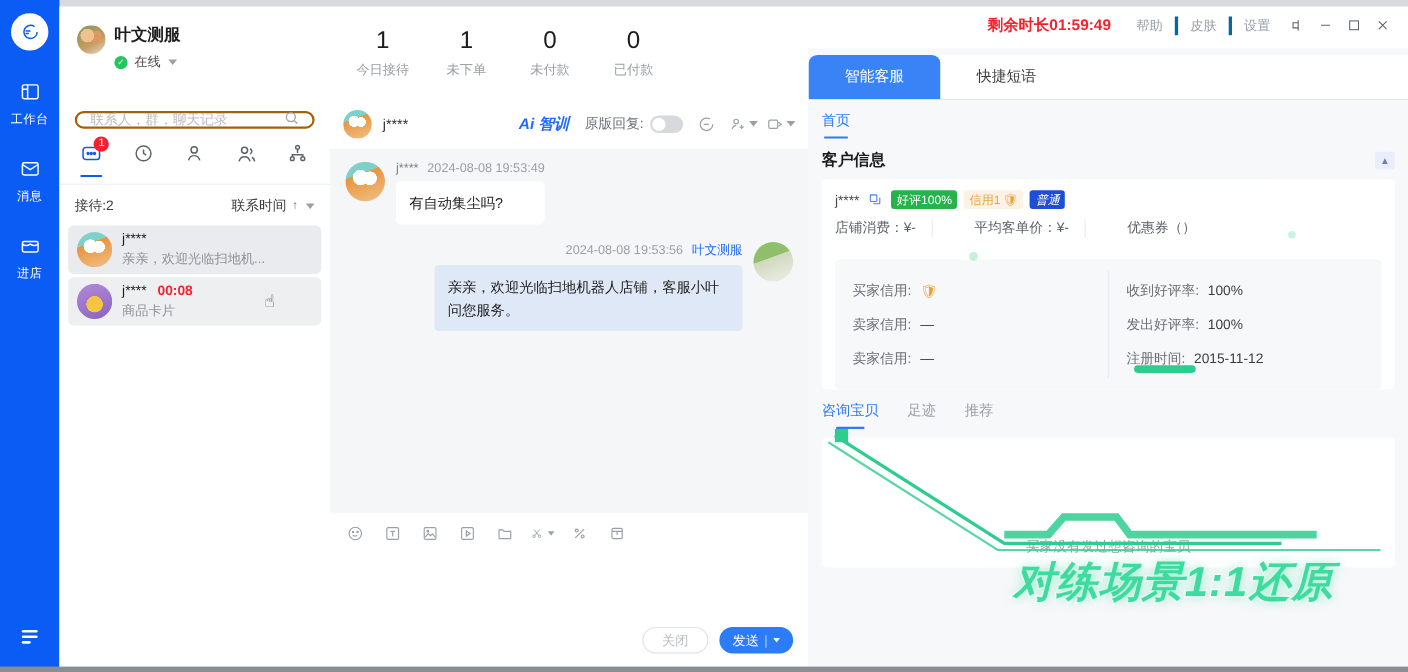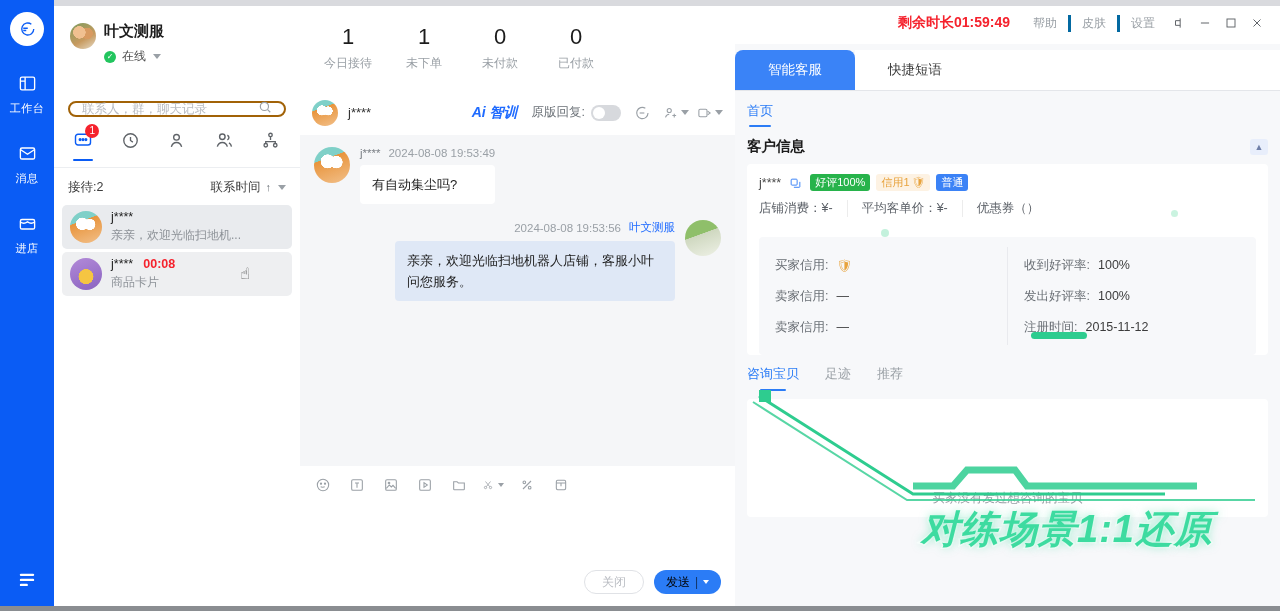--- a/index.html
+++ b/index.html
@@ -135,21 +135,21 @@
   .ctool { width: 22px; height: 22px; margin-right: 12px; display: flex; align-items: center;
            justify-content: center; color: #9aa0a6; cursor: pointer; }
   .ctool .cr { width: 0; height: 0; border-left: 3.5px solid transparent; border-right: 3.5px solid transparent;
                border-top: 4.5px solid #9aa0a6; margin-left: 4px; }
   .ctool.right { margin-left: 0; }
   .cspacer { flex: 1; }
   .cinput { height: 66px; padding: 0 14px; font-size: 13px; color: #333; }
   .cbtns { display: flex; align-items: center; justify-content: flex-end; padding: 0 14px; }
   .btn-close { height: 24px; padding: 0 17px; border: 1px solid #e0e2e6; border-radius: 12px;
                font-size: 12px; color: #b9bcc2; display: flex; align-items: center; cursor: pointer; }
-  .btn-send { height: 24px; padding: 0 12px; border-radius: 12px; background: #2b7cf6; color: #000000;
+  .btn-send { height: 24px; padding: 0 12px; border-radius: 12px; background: #2b7cf6; color: #ffffff;
               font-size: 12px; display: flex; align-items: center; margin-left: 10px; cursor: pointer; }
   .btn-send .sep { opacity: .6; margin: 0 5px; }
   .btn-send .cr { width: 0; height: 0; border-left: 3.5px solid transparent; border-right: 3.5px solid transparent;
                   border-top: 4.5px solid #fff; }
 
   
   .right { position: absolute; left: 735px; top: 44px; width: 545px; height: 567px; background: #f7f8fa; overflow: hidden; }
   .rtabs { display: flex; height: 46px; align-items: flex-end; }
   .rtab { width: 120px; height: 40px; display: flex; align-items: center; justify-content: center;
           font-size: 13.5px; color: #3c3c3c; cursor: pointer; background: #fff; }
@@ -167,22 +167,22 @@
   .collapse { margin-left: auto; width: 18px; height: 16px; background: #e8eefb; border-radius: 3px;
               display: flex; align-items: center; justify-content: center; color: #6f7fa8; font-size: 9px; cursor: pointer; }
 
   .card { margin: 0 12px; background: #fff; border-radius: 4px; }
   .cust-row1 { display: flex; align-items: center; padding: 10px 12px 0 12px; }
   .cust-row1 .uid { font-size: 12.5px; color: #4a4a4a; margin-right: 8px; }
   .copy-ic { width: 13px; height: 13px; color: #3a83f7; margin-right: 8px; cursor: pointer; }
   .chip { font-size: 11px; border-radius: 3px; padding: 1px 5px; margin-right: 6px; display: inline-flex; align-items: center; }
   .chip.green { background: #27b34b; color: #fff; }
   .chip.credit { background: #fdf2e3; color: #e8a33d; }
-  .chip.orange { background: #3b82f6; color: #fff; }
-  .cust-row2 { display: flex; align-items: flex-end; padding: 9px 12px 11px 12px; font-size: 12.5px; color: #5a5f66; }
+  .chip.orange { background: #1d4ed8; color: #fff; font-style: italic; }
+  .cust-row2 { display: flex; align-items: flex-end; padding: 9px 12px 11px 12px; font-size: 12.5px; color: #5a5f66; gap: 24px; }
   .cust-row2 .seg { padding-right: 14px; margin-right: 14px; border-right: 1px solid #ececec; }
   .cust-row2 .seg.last { border-right: none; }
 
   .grid { margin: 9px 12px 0 12px; background: #f7f8fa; border-radius: 4px; display: flex; padding: 10px 0; }
   .gcol { flex: 1; padding: 0 16px; }
   .gcol.r { border-left: 1px solid #e9eaee; }
   .grow { display: flex; align-items: center; height: 26px; font-size: 12.5px; color: #6a6f75; margin: 5px 0; }
   .grow .k { margin-right: 8px; }
   .grow .v { color: #3c3c3c; }
 

